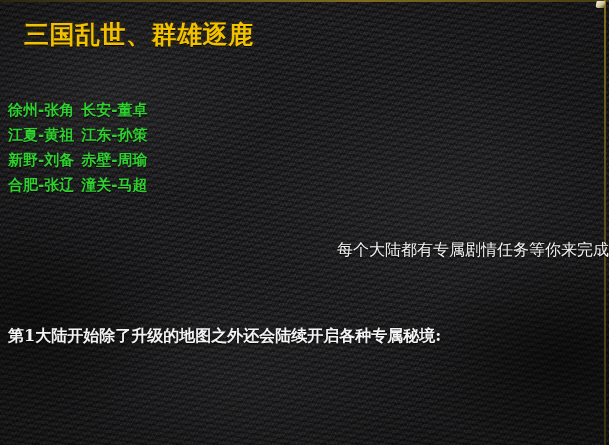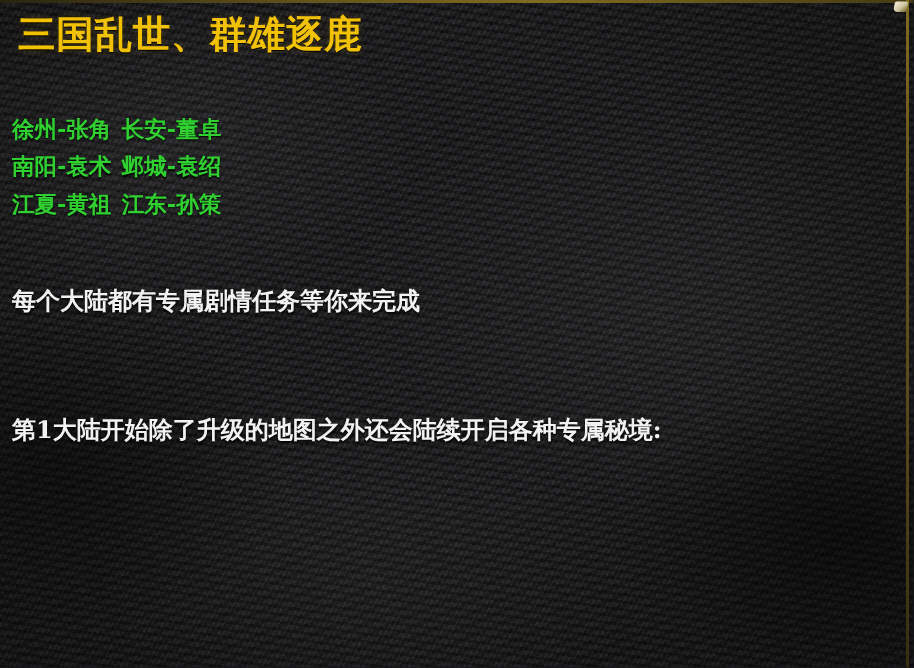--- a/index.html
+++ b/index.html
@@ -100,21 +100,21 @@
     padding: 0 0 0 8px;
     z-index: 4;
   }
 
   .title {
     color: #f2c200;
     font-size: 25px;
     font-weight: 700;
     line-height: 1;
     letter-spacing: 0.5px;
-    margin: 4px;
+    margin: 16px;
     padding-top: 6px;
     text-shadow: 0 1px 0 rgba(0,0,0,.9), 0 0 4px rgba(120,90,0,.45);
     white-space: nowrap;
   }
 
   .spacer-1 { height: 35px; }
 
   .region-list {
     margin: 0;
     padding: 0;
@@ -130,24 +130,25 @@
   }
   .region-pair { display: inline; margin-top: 20px; }
   .region-gap { display: inline-block; width: 7px; }
 
   .spacer-2 { height: 22px; }
 
   .note-line {
     color: #f2f2f2;
     font-family: "DejaVu Serif", "Liberation Serif", serif;
     font-size: 16px;
-    font-weight: 700;
+    font-weight: 400;
     line-height: 28px;
     white-space: nowrap;
     text-shadow: 0 1px 2px rgba(0,0,0,.95);
+    text-align: right;
   }
 
   .spacer-3 { height: 27px; }
 
   .section-line {
     color: #f2f2f2;
     font-family: "DejaVu Serif", "Liberation Serif", serif;
     font-size: 16px;
     font-weight: 700;
     line-height: 26px;
@@ -173,24 +174,27 @@
 
     <h1 class="title">三国乱世、群雄逐鹿</h1>
 
     <div class="spacer-1"></div>
 
     <ul class="region-list">
       <li class="region-row">
         <span class="region-pair">徐州-张角</span><span class="region-gap"></span><span class="region-pair">长安-董卓</span>
       </li>
       <li class="region-row">
-        <span class="region-pair">南阳-袁术</span><span class="region-gap"></span><span class="region-pair">邺城-袁绍</span>
-      </li>
-      <li class="region-row">
         <span class="region-pair">江夏-黄祖</span><span class="region-gap"></span><span class="region-pair">江东-孙策</span>
+      </li>
+      <li class="region-row">
+        <span class="region-pair">新野-刘备</span><span class="region-gap"></span><span class="region-pair">赤壁-周瑜</span>
+      </li>
+      <li class="region-row">
+        <span class="region-pair">合肥-张辽</span><span class="region-gap"></span><span class="region-pair">潼关-马超</span>
       </li>
     </ul>
 
     <div class="spacer-2"></div>
 
     <p class="note-line">每个大陆都有专属剧情任务等你来完成</p>
 
     <div class="spacer-3"></div>
 
     <p class="section-line">第1大陆开始除了升级的地图之外还会陆续开启各种专属秘境:</p>

